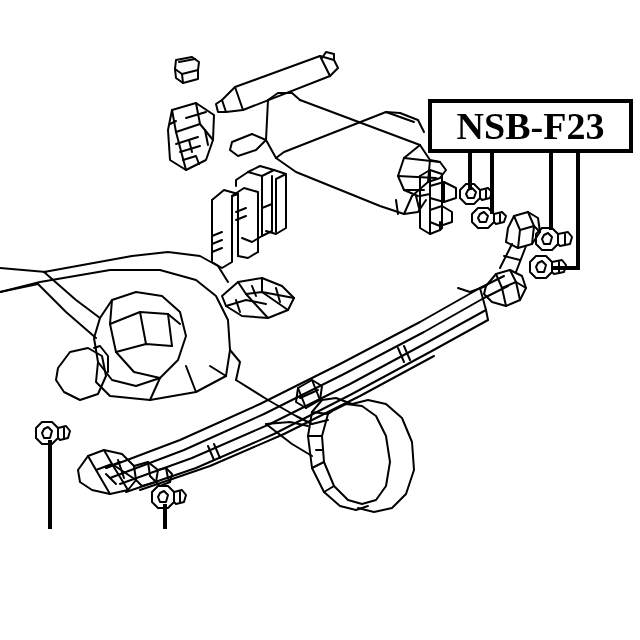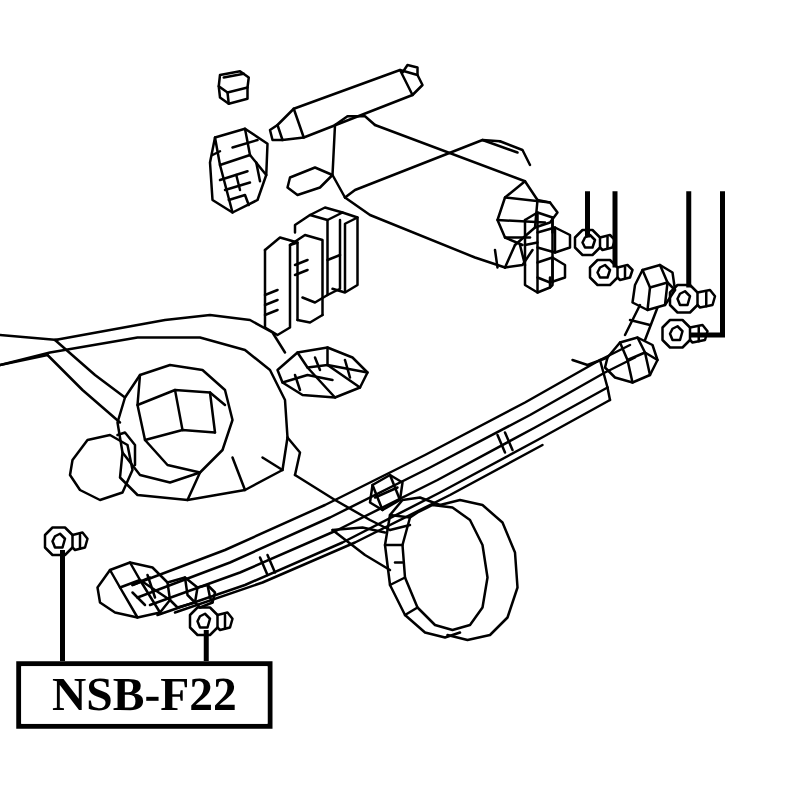--- a/index.html
+++ b/index.html
@@ -320,20 +320,20 @@
       <line x1="470" y1="153" x2="470" y2="190"></line>
       <line x1="492" y1="153" x2="492" y2="214"></line>
       <line x1="551" y1="153" x2="551" y2="230"></line>
       <polyline points="578,153 578,268 552,268"></polyline>
       <line x1="50" y1="529" x2="50" y2="440"></line>
       <line x1="165" y1="529" x2="165" y2="504"></line>
     </g>
 
   </svg>
 
-
-  <div class="partlabel" id="label-nsb-f22">
+  <div class="partlabel" id="label-nsb-f23">
     <div class="inner">
-      <span class="txt">NSB-F22</span>
+      <span class="txt">NSB-F23</span>
     </div>
   </div>
 
+
 </div>
 
 </body></html>

